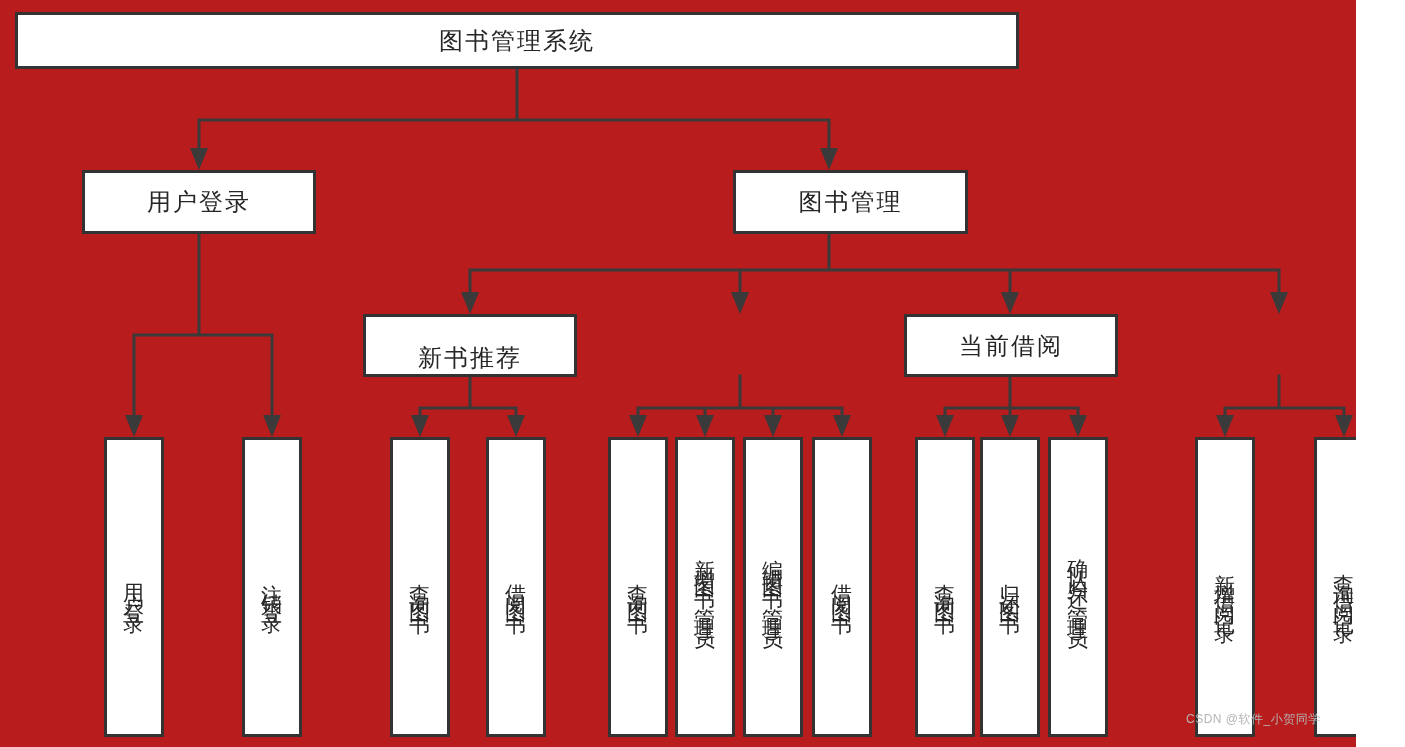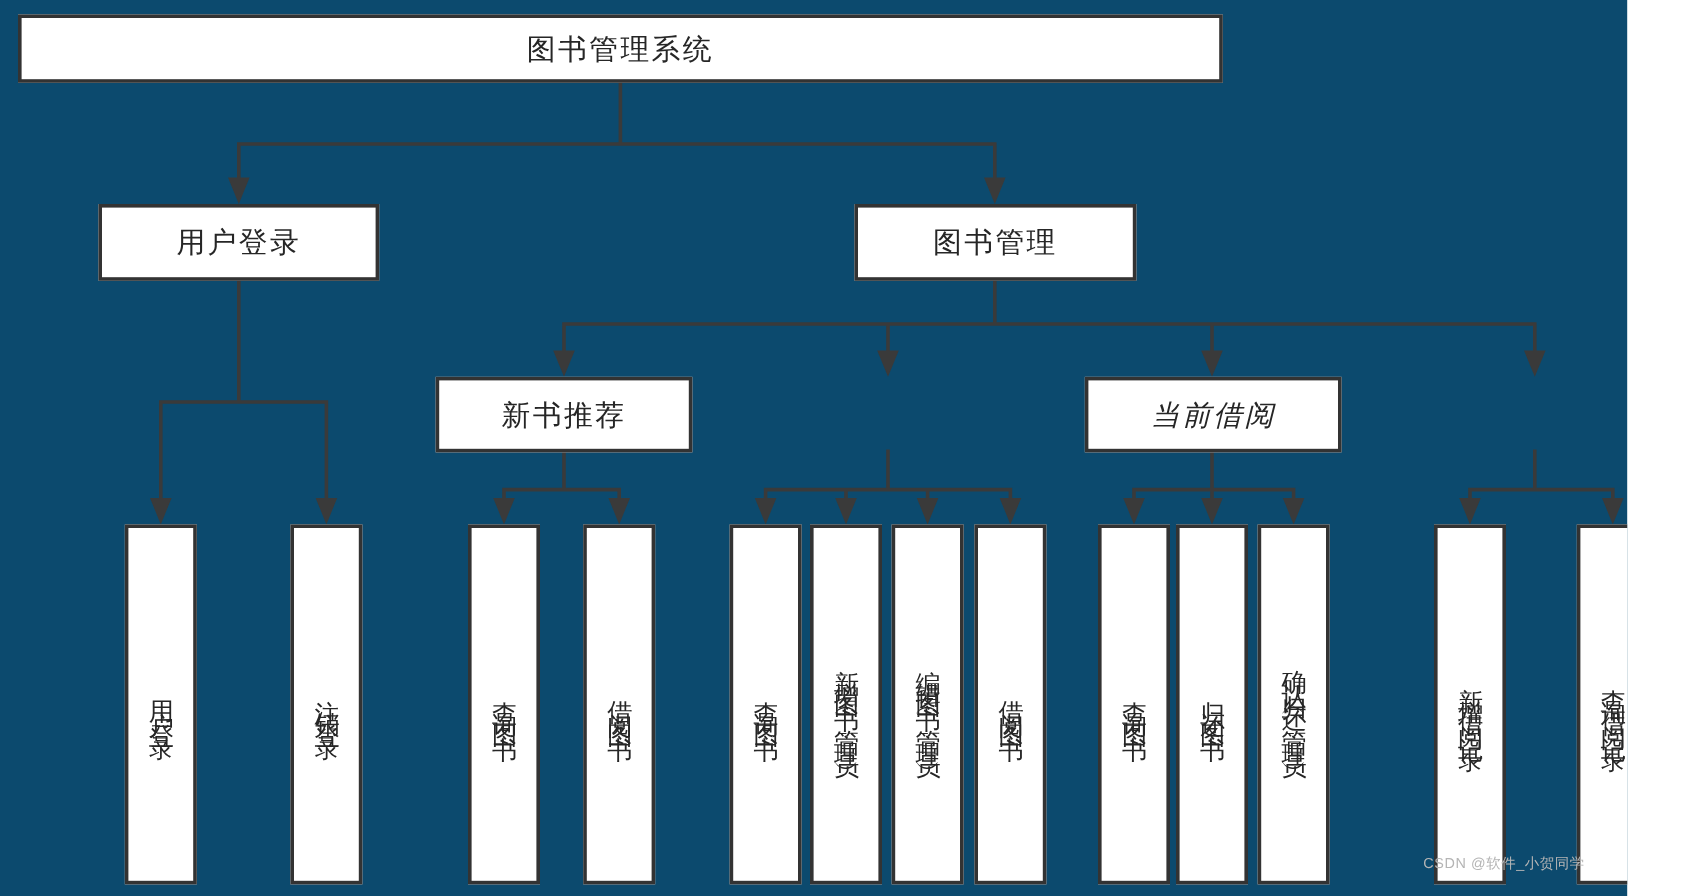--- a/index.html
+++ b/index.html
@@ -1,19 +1,19 @@
 <!DOCTYPE html>
 <html><head>
 <meta charset="utf-8">
 <style>
   html,body{margin:0;padding:0;background:#ffffff;}
   #canvas{
     position:relative;
     width:1356px;height:747px;
-    background:#0c4a6e;
+    background:#b91c1c;
     font-family:"Liberation Sans", sans-serif;
     overflow:hidden;
   }
   #connectors{position:absolute;left:0;top:0;z-index:1;}
   .box{
     position:absolute;
     box-sizing:border-box;
     background:#ffffff;
     border:3px solid #333333;
     display:flex;
@@ -97,28 +97,28 @@
     </g>
   </svg>
 
   <div class="box hbox" style="left:15px;top:12px;width:1004px;height:57px;">
     <span>图书管理系统</span>
   </div>
 
   <div class="box hbox" style="left:82px;top:170px;width:234px;height:64px;">
     <span>用户登录</span>
   </div>
-  <div class="box hbox" style="left:712px;top:170px;width:235px;height:64px;font-family:Liberation Mono, monospace;">
+  <div class="box hbox" style="left:733px;top:170px;width:235px;height:64px;font-family:Liberation Mono, monospace;">
     <span>图书管理</span>
   </div>
 
-  <div class="box hbox" style="left:363px;top:314px;width:214px;height:63px;">
+  <div class="box hbox" style="left:363px;top:314px;width:214px;height:63px;align-items:flex-end;">
     <span>新书推荐</span>
   </div>
-  <div class="box hbox" style="left:904px;top:314px;width:214px;height:63px;font-style:italic;">
+  <div class="box hbox" style="left:904px;top:314px;width:214px;height:63px;">
     <span>当前借阅</span>
   </div>
 
   <div class="box vbox" style="left:104px;">
     <span>用户登录</span>
   </div>
   <div class="box vbox" style="left:242px;">
     <span>注销登录</span>
   </div>
 

